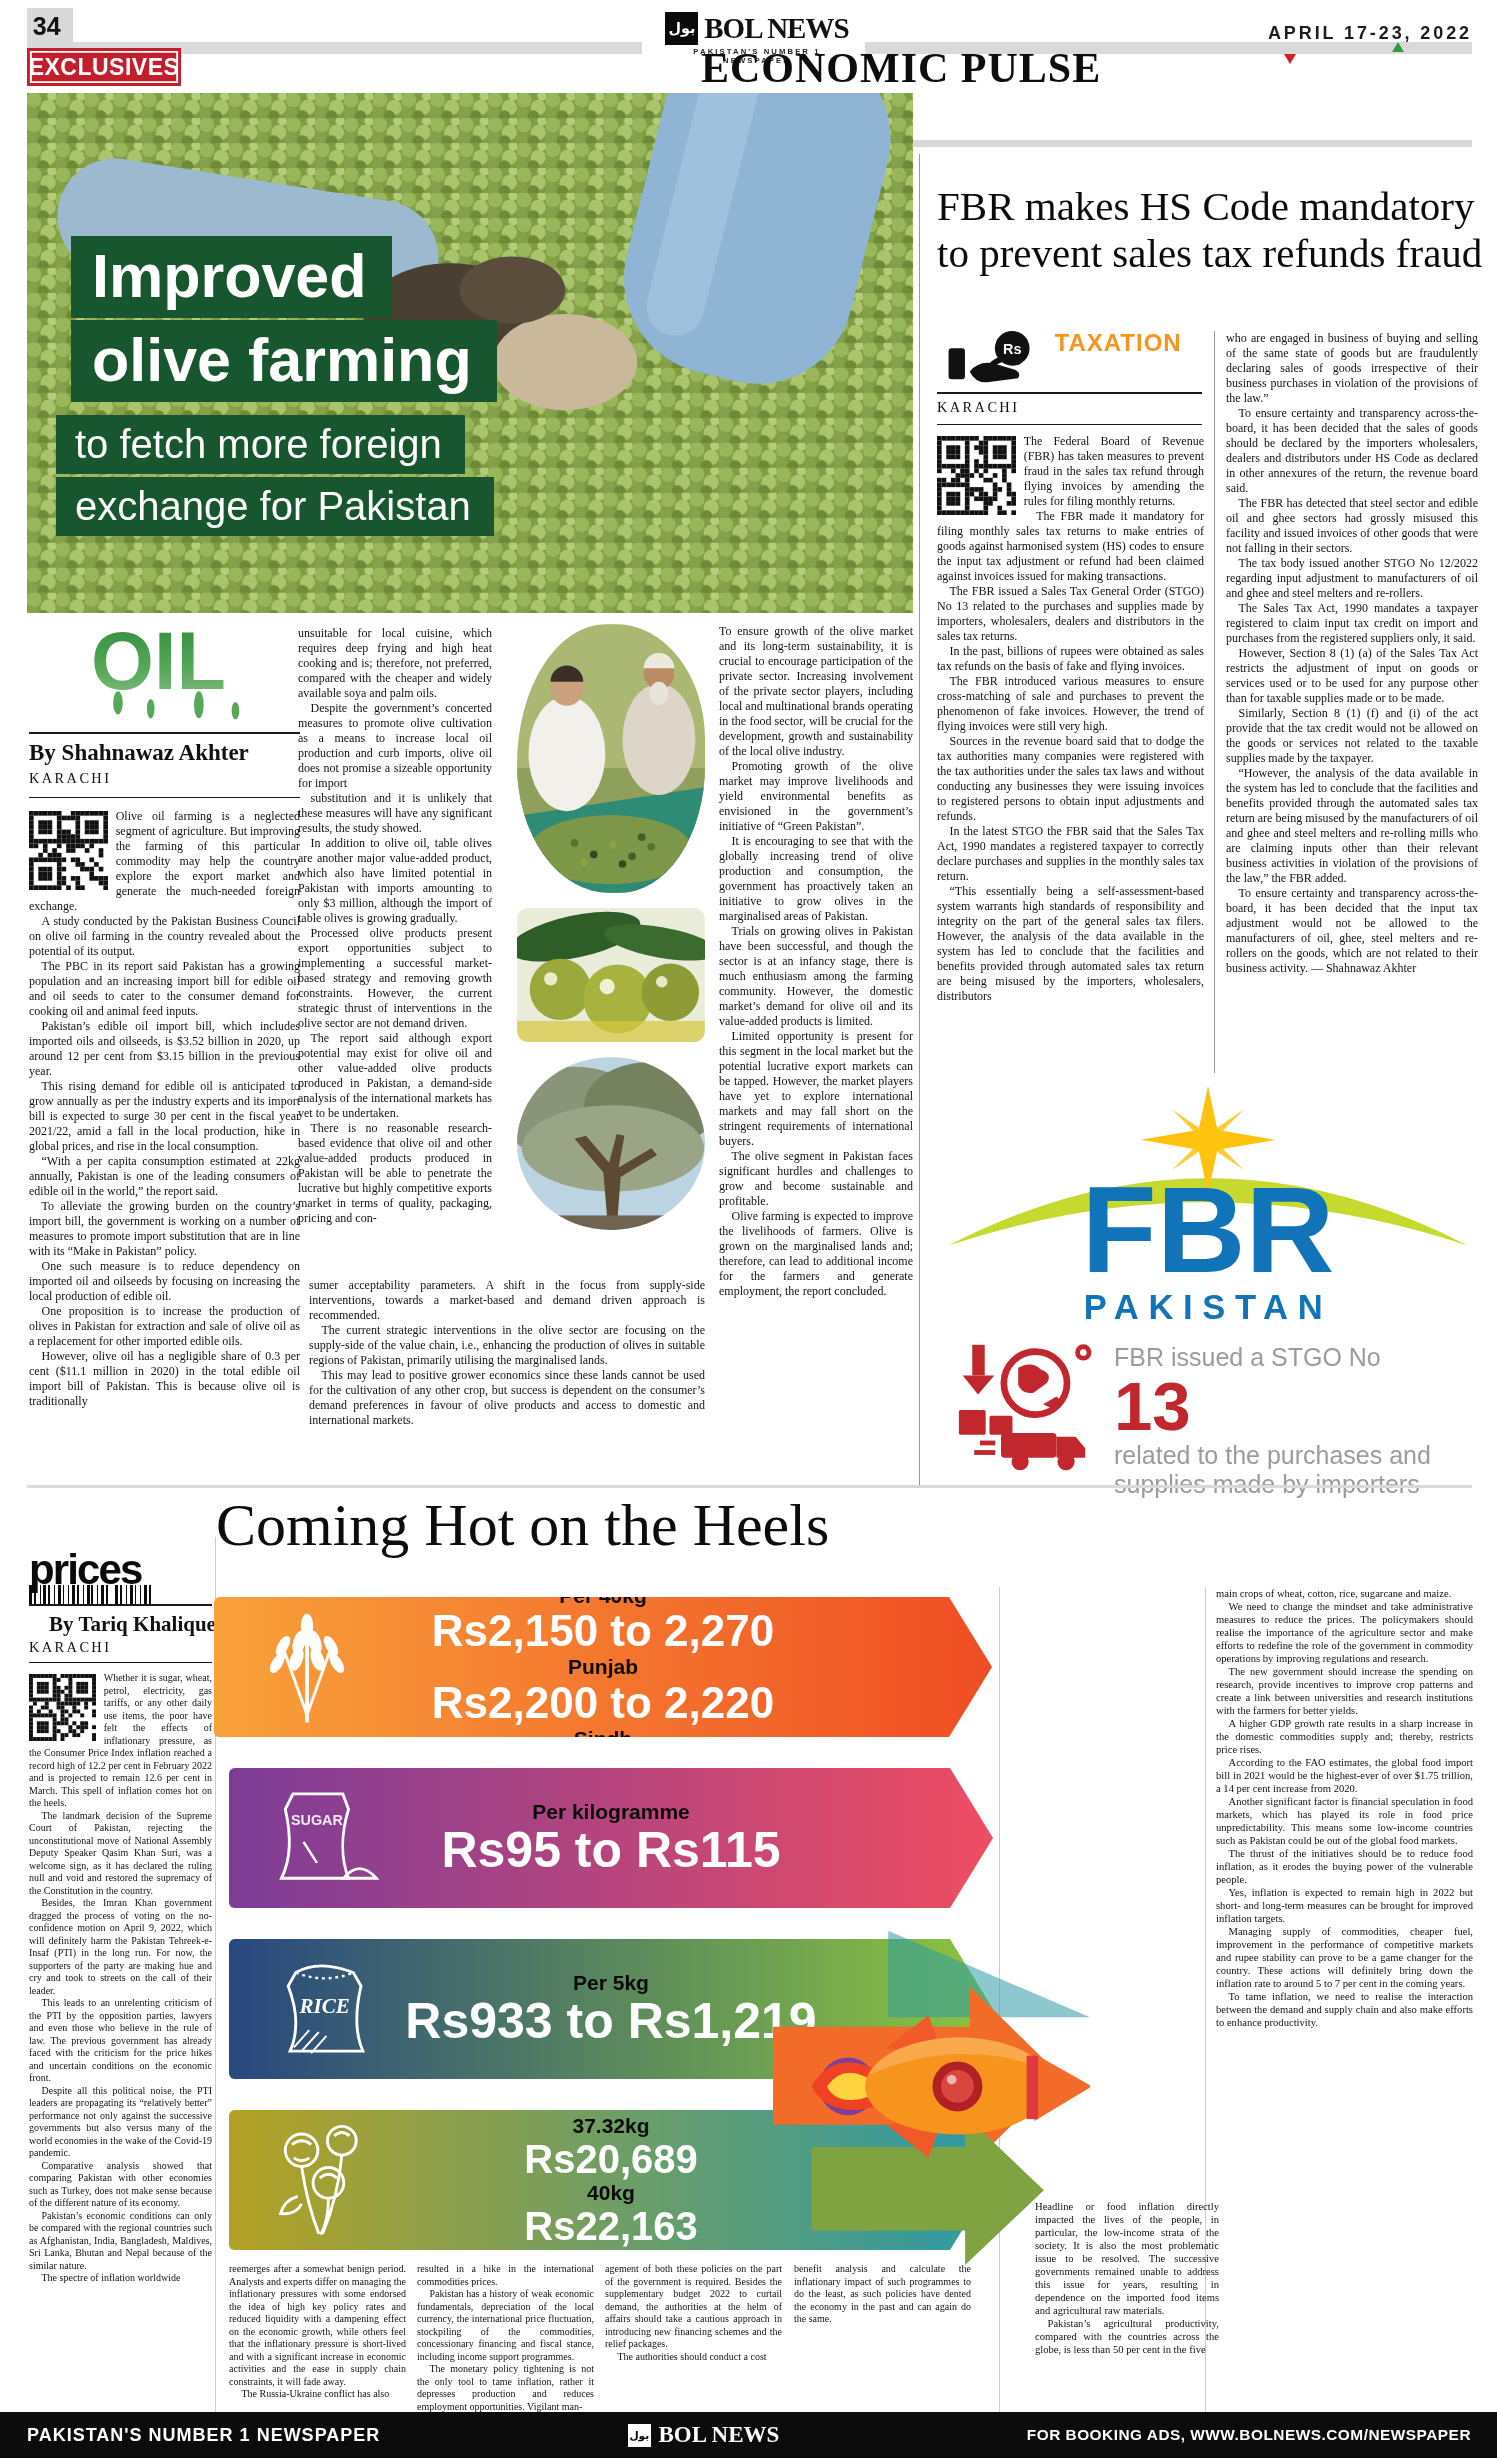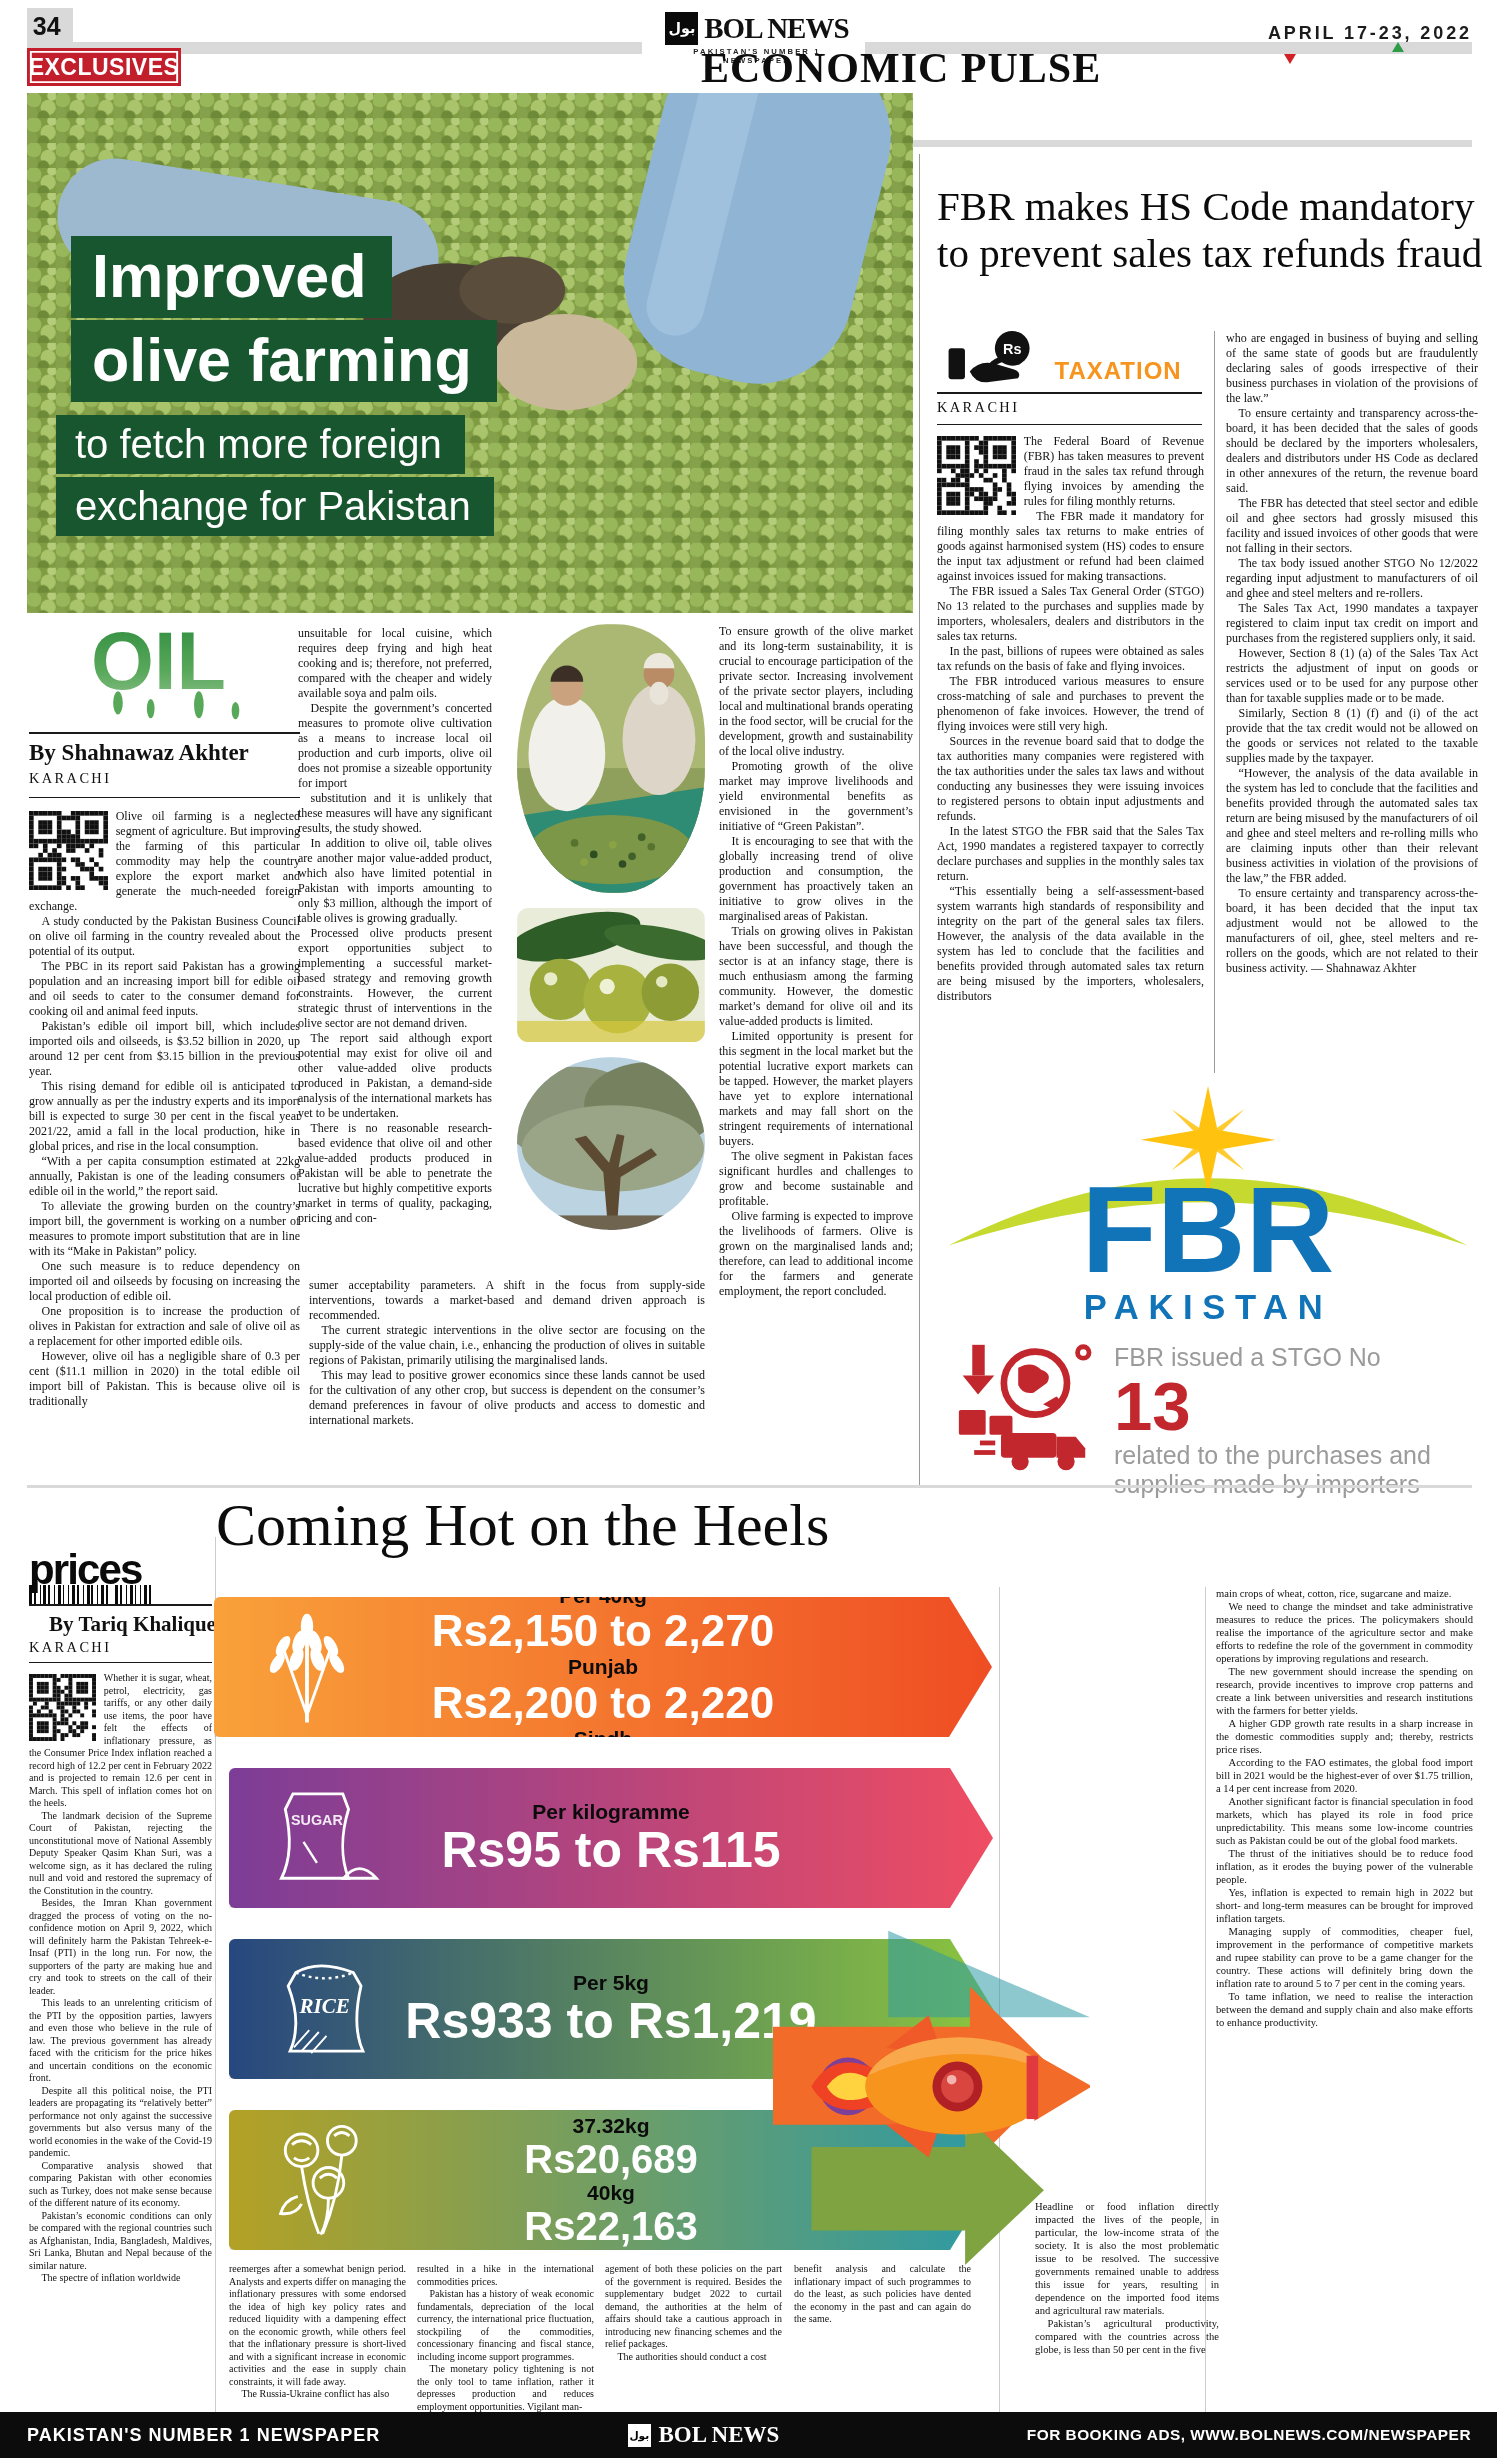--- a/index.html
+++ b/index.html
@@ -379,21 +379,21 @@
       <p>To ensure growth of the olive market and its long-term sustainability, it is crucial to encourage participation of the private sector. Increasing involvement of the private sector players, including local and multinational brands operating in the food sector, will be crucial for the development, growth and sustainability of the local olive industry.</p>
       <p>Promoting growth of the olive market may improve livelihoods and yield environmental benefits as envisioned in the government’s initiative of “Green Pakistan”.</p>
       <p>It is encouraging to see that with the globally increasing trend of olive production and consumption, the government has proactively taken an initiative to grow olives in the marginalised areas of Pakistan.</p>
       <p>Trials on growing olives in Pakistan have been successful, and though the sector is at an infancy stage, there is much enthusiasm among the farming community. However, the domestic market’s demand for olive oil and its value-added products is limited.</p>
       <p>Limited opportunity is present for this segment in the local market but the potential lucrative export markets can be tapped. However, the market players have yet to explore international markets and may fall short on the stringent requirements of international buyers.</p>
       <p>The olive segment in Pakistan faces significant hurdles and challenges to grow and become sustainable and profitable.</p>
       <p>Olive farming is expected to improve the livelihoods of farmers. Olive is grown on the marginalised lands and; therefore, can lead to additional income for the farmers and generate employment, the report concluded.</p>
     </div>
 
   <div class="abs fbr-head" style="left:937px;top:183px;width:548px;">FBR makes HS Code mandatory to prevent sales tax refunds fraud</div>
-  <div class="abs" style="left:937px;top:329px;display:flex;align-items:flex-end;gap:9.6px;">
+  <div class="abs" style="left:937px;top:329px;display:flex;align-items:flex-start;gap:9.6px;">
     <svg width="108" height="56" viewBox="0 0 112 58">
       <rect x="12" y="20" width="17" height="32" rx="3" fill="#111"></rect>
       <circle cx="78" cy="20" r="18" fill="#111"></circle>
       <text x="78" y="26" text-anchor="middle" font-family="Liberation Sans, sans-serif" font-weight="700" font-size="15" fill="#fff">Rs</text>
       <path d="M34,44 q10,-12 26,-8 l20,6 q8,3 4,9 l-30,4 q-14,2 -20,-11 z" fill="#111"></path>
       <path d="M58,36 q14,-10 26,-2" stroke="#111" stroke-width="6" fill="none" stroke-linecap="round"></path>
     </svg>
     <span class="taxword">TAXATION</span>
   </div>
   <div class="abs rule2" style="left:937px;top:392px;width:265px;"></div>

